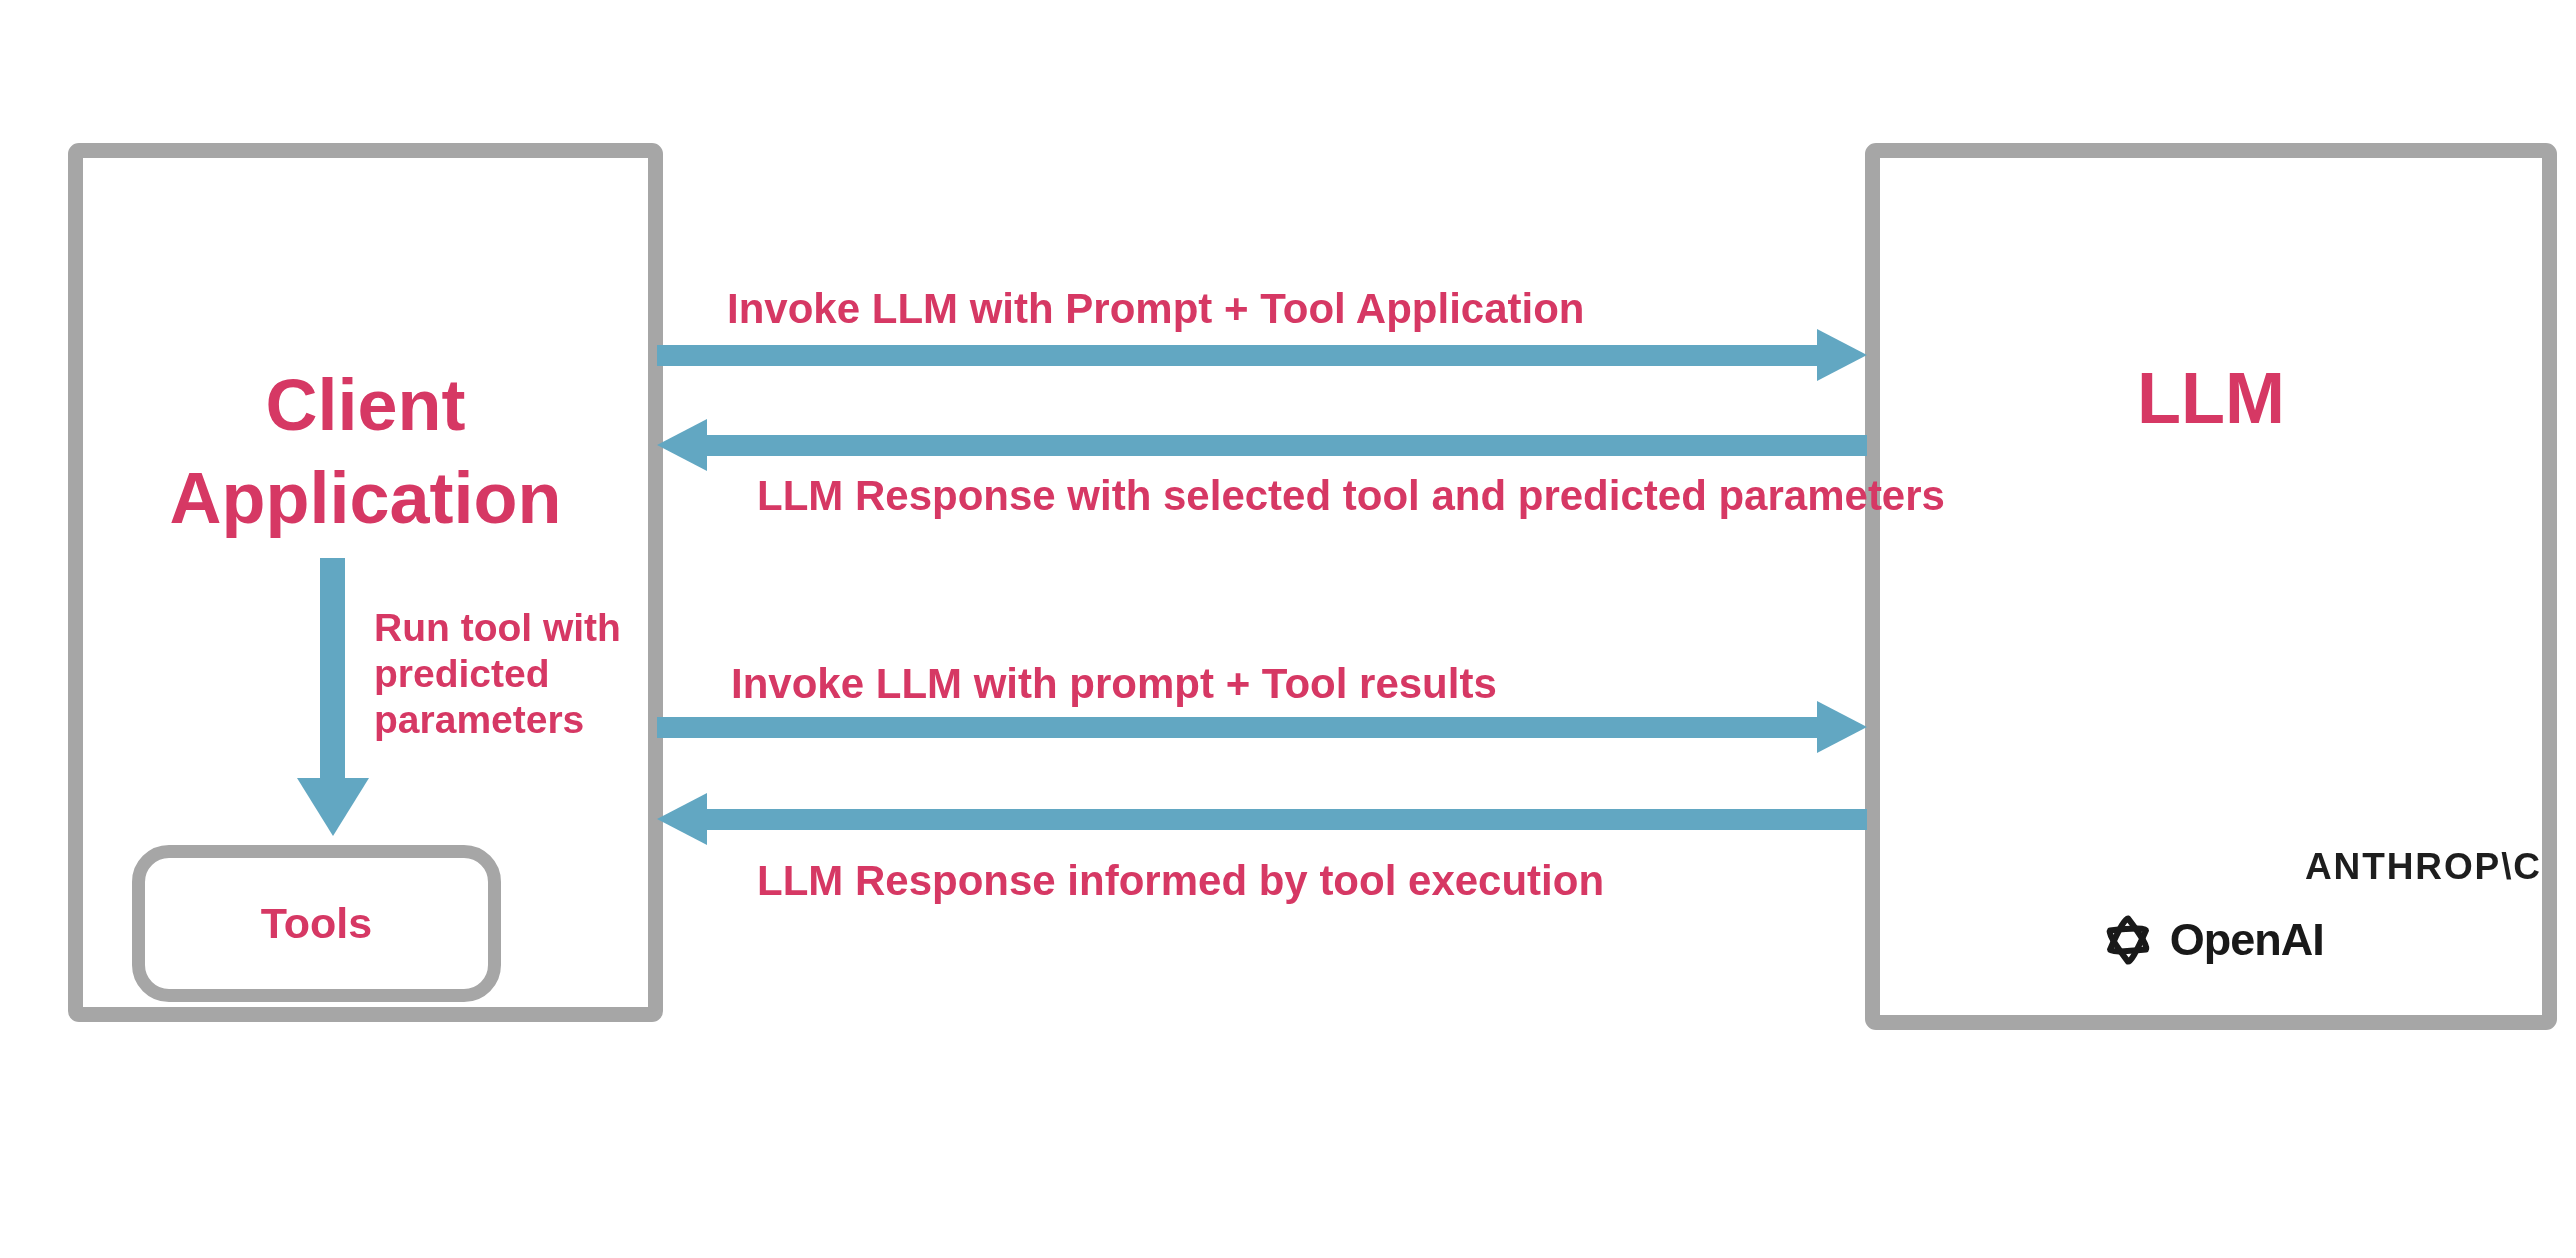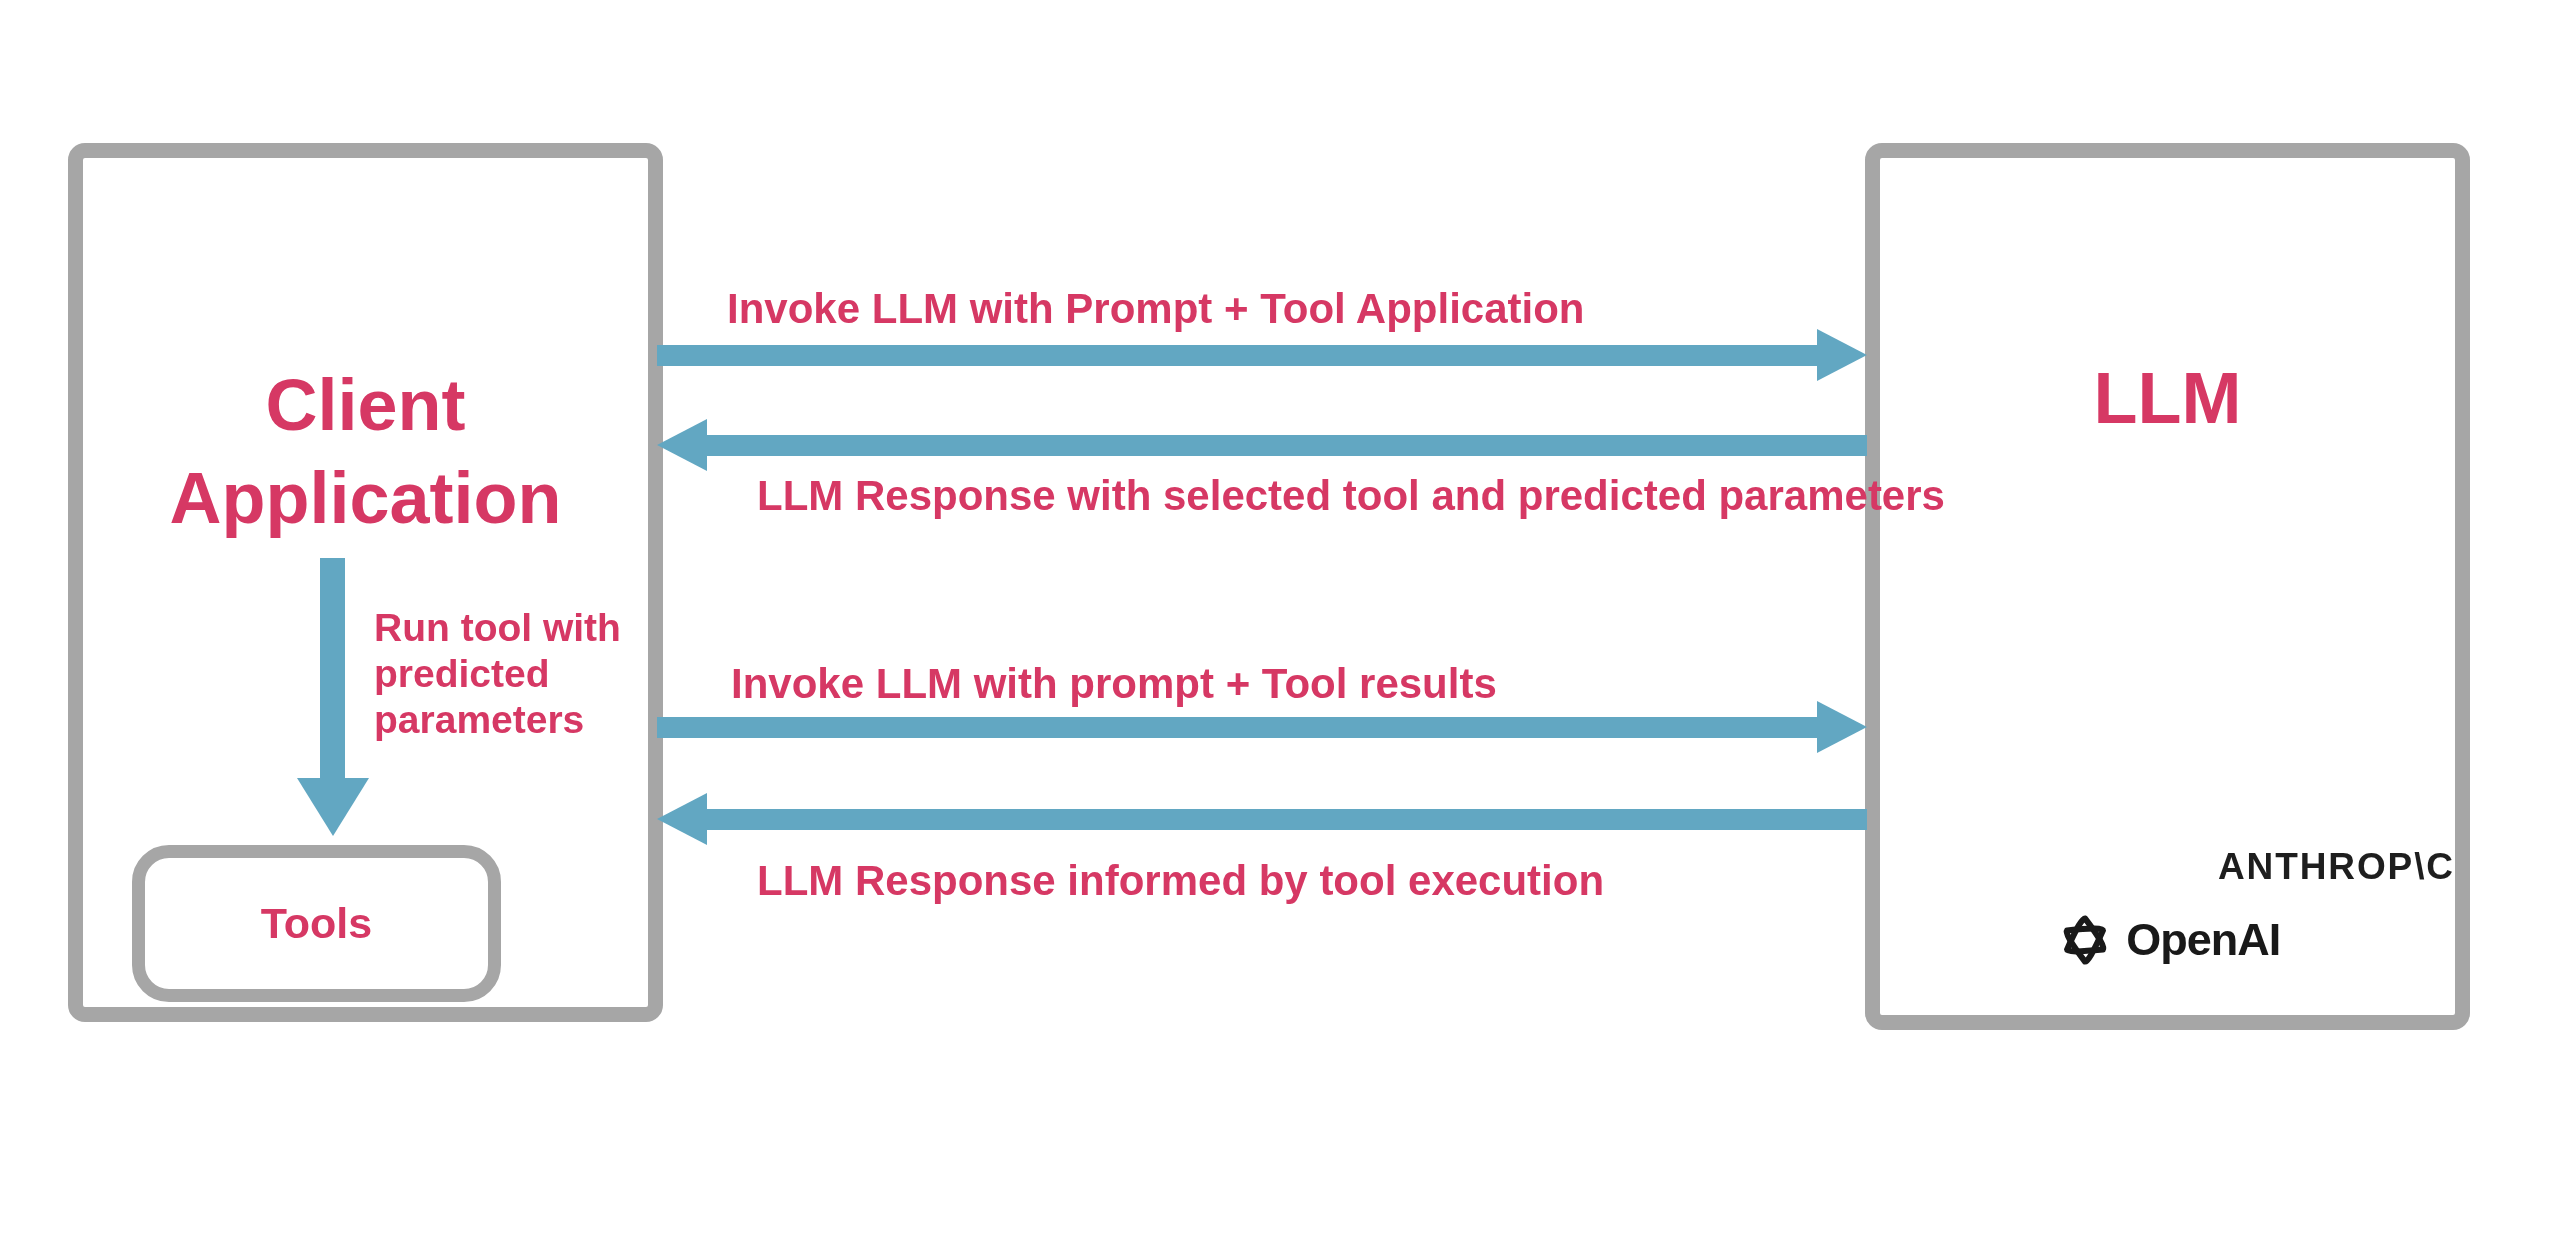--- a/index.html
+++ b/index.html
@@ -7,26 +7,26 @@
     width:2576px;height:1258px;
     background:#ffffff;
     position:relative;
     overflow:hidden;
     font-family:"Liberation Sans", sans-serif;
   }
   
   .big-box{
     position:absolute;
     border:15.5px solid #a6a6a6;
-    border-radius:17px;
+    border-radius:11px;
     background:#ffffff;
     box-sizing:border-box;
   }
   #client-box{left:68px;top:143px;width:595px;height:879px;}
-  #provider-box{left:1865px;top:143px;width:605px;height:887px;}
+  #provider-box{left:1865px;top:143px;width:692px;height:887px;}
   #tools-box{
     position:absolute;
     left:132px;top:837px;width:369px;height:157px;
     border:13.5px solid #a6a6a6;border-radius:37px;
     box-sizing:border-box;
     display:flex;align-items:center;justify-content:center;
     background:#ffffff;
     margin-top:8px;
   }
   

